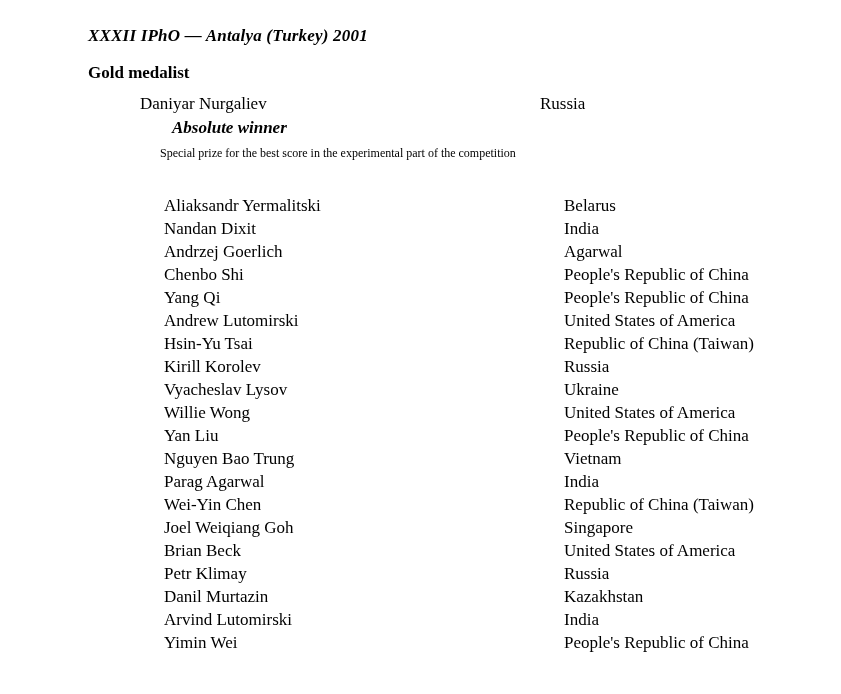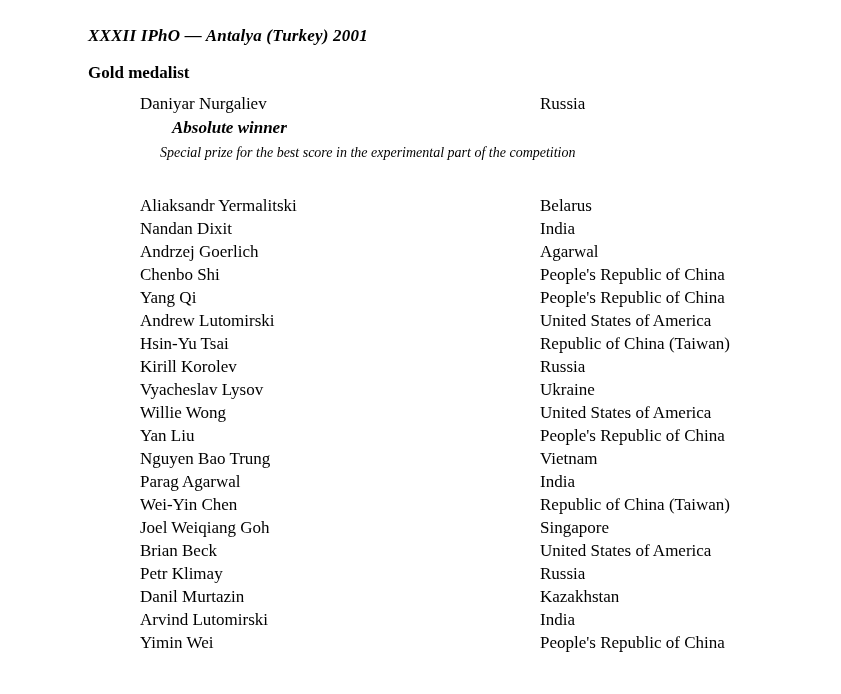--- a/index.html
+++ b/index.html
@@ -72,31 +72,31 @@
   .sub-bold {
     margin-left: 32px;
     font-size: 17px;
     font-weight: bold;
     font-style: italic;
     line-height: 24px;
     white-space: nowrap;
   }
   .sub-italic {
     margin-left: 20px;
-    font-size: 14px;
-    font-style: italic;
+    font-size: 12px;
     line-height: 26px;
     white-space: nowrap;
   }
   .gap-medium {
     height: 14px;
   }
   .list-rows .entry-main {
     height: 23px;
     line-height: 23px;
+    margin-left: 24px;
   }
 </style>
 </head>
 <body>
 
 <div class="page">
 
   <div class="doc-title">XXXII IPhO — Antalya (Turkey) 2001</div>
 
   <div class="section-heading">Gold medalist</div>

